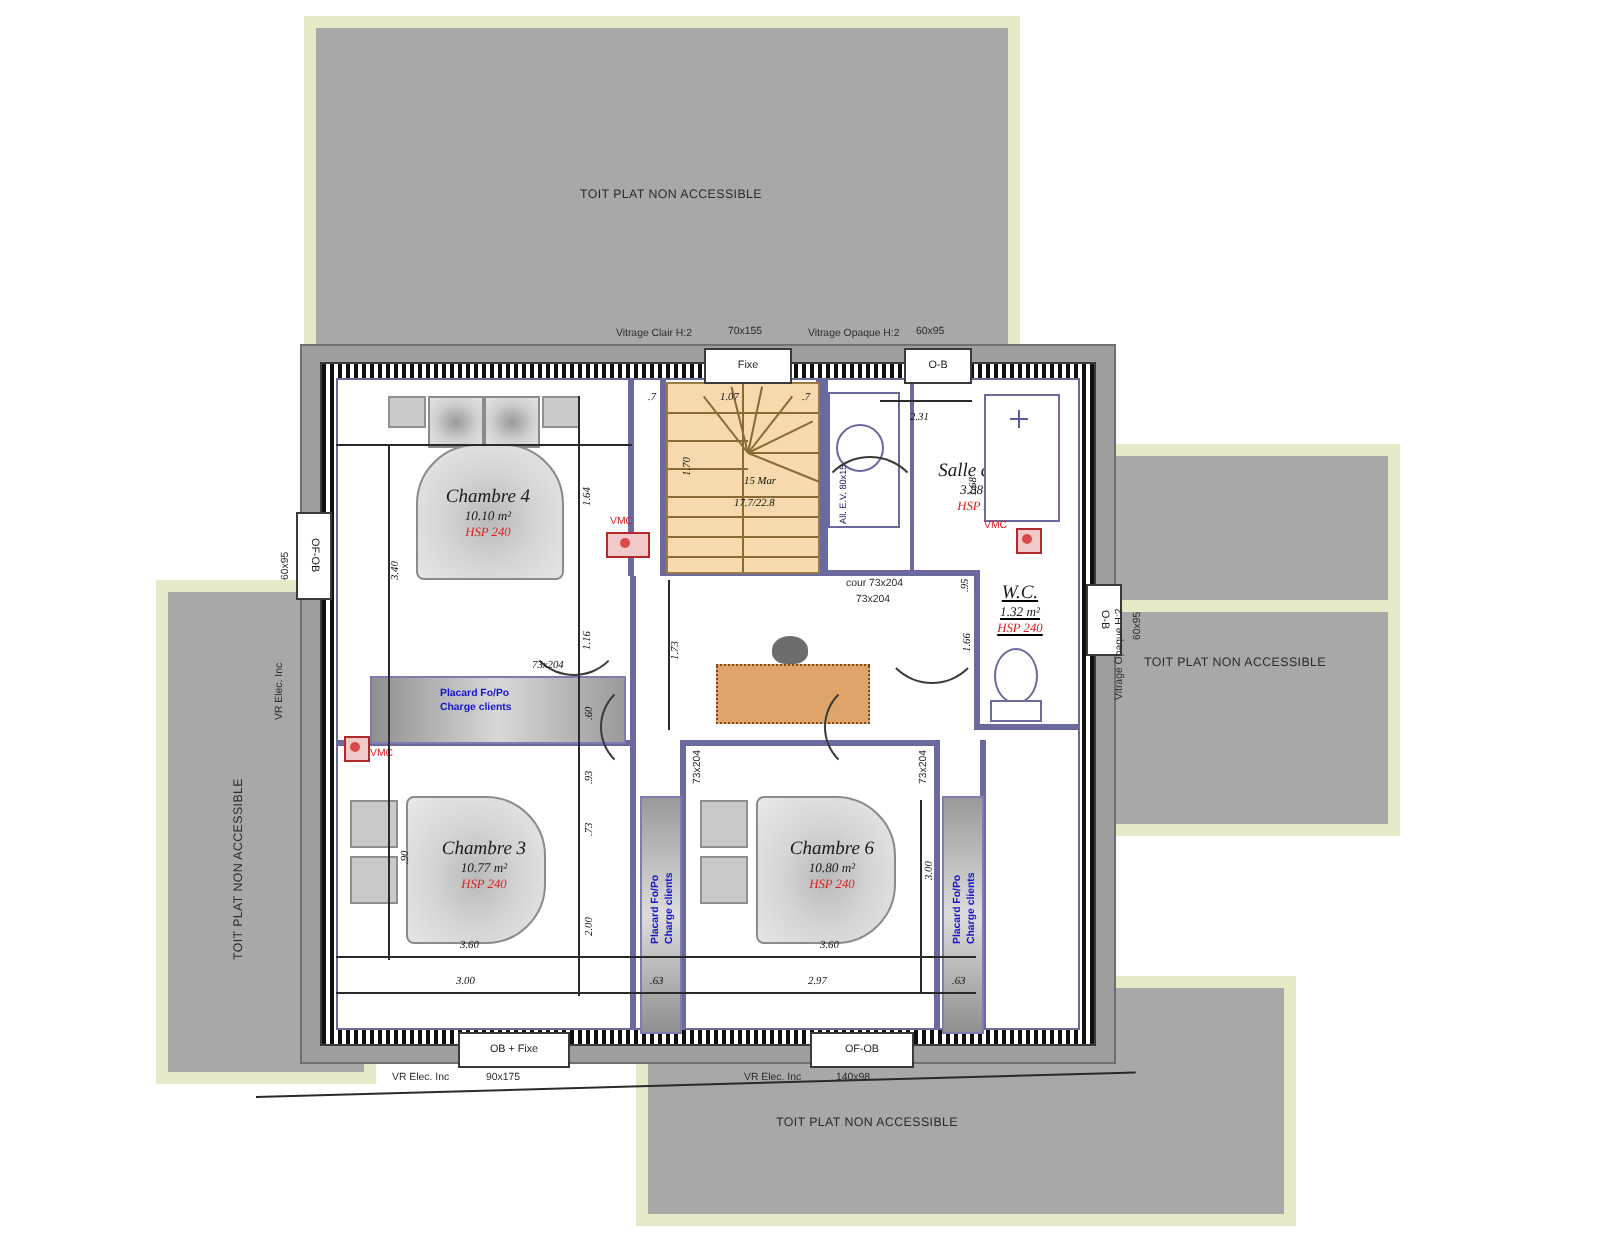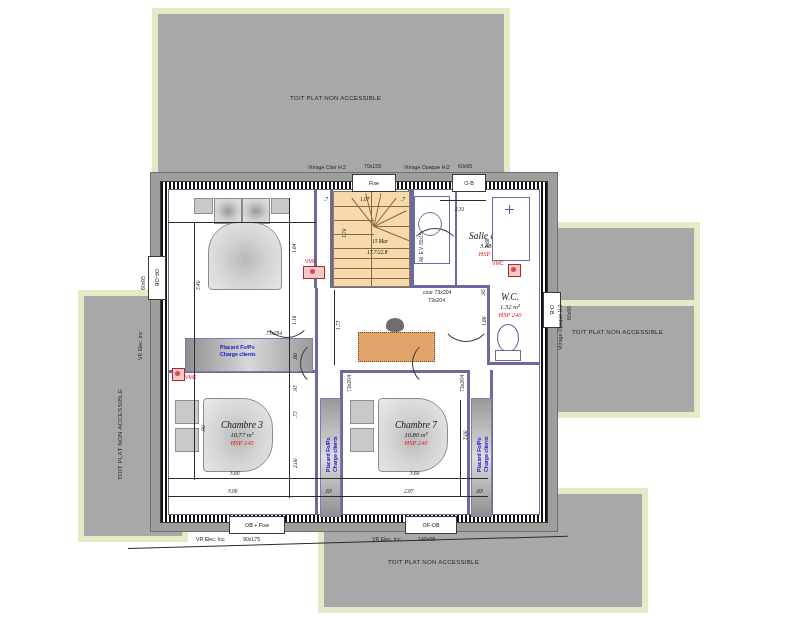--- a/index.html
+++ b/index.html
@@ -162,20 +162,25 @@
   <div class="dim" style="left:360px;top:196px;">1.07</div>
   <div class="dim v" style="left:341px;top:238px;">1.70</div>
   <div class="dim" style="left:372px;top:238px;">15 Mar</div>
   <div class="dim" style="left:367px;top:249px;">17.7/22.8</div>
 
   <div class="pillow" style="left:214px;top:198px;width:26px;height:24px;"></div>
   <div class="pillow" style="left:242px;top:198px;width:26px;height:24px;"></div>
   <div class="nstand" style="left:194px;top:198px;width:17px;height:14px;"></div>
   <div class="nstand" style="left:271px;top:198px;width:17px;height:14px;"></div>
   <div class="bed" style="left:208px;top:222px;width:72px;height:66px;border-radius:30px 30px 4px 4px;"></div>
+  <div class="room" style="left:196px;top:244px;width:96px;">
+    <div class="nm">Chambre 4</div>
+    <div class="ar">10.10 m²</div>
+    <div class="hs">HSP 240</div>
+  </div>
   <div class="arc" style="left:262px;top:288px;width:48px;height:48px;
               border-color:transparent transparent #3a3a3a transparent;
               transform:rotate(0deg);"></div>
   <div class="dim" style="left:266px;top:330px;">73x204</div>
   <div class="dim v" style="left:195px;top:290px;">3.40</div>
   <div class="dim v" style="left:291px;top:253px;">1.64</div>
   <div class="dim v" style="left:291px;top:325px;">1.16</div>
 
   <div class="closet" style="left:185px;top:338px;width:126px;height:32px;"></div>
   <div class="lbl blu" style="left:220px;top:344px;">Placard Fo/Po</div>
@@ -198,21 +203,21 @@
   <div class="abs" style="left:505px;top:205px;width:9px;height:9px;
               background:linear-gradient(#5a5a9e 0 0) center/9px 1px no-repeat,
                          linear-gradient(#5a5a9e 0 0) center/1px 9px no-repeat;"></div>
   <div class="dim" style="left:455px;top:206px;">2.31</div>
   <div class="dim v" style="left:484px;top:248px;">1.68</div>
   <div class="arc" style="left:408px;top:228px;width:52px;height:52px;
               border-color:#3a3a3a transparent transparent transparent;"></div>
   <div class="lbl" style="left:423px;top:289px;">cour 73x204</div>
   <div class="lbl" style="left:428px;top:297px;">73x204</div>
 
-  <div class="room" style="left:482px;top:292px;width:56px;">
+  <div class="room" style="left:482px;top:292px;width:56px;text-decoration:underline;">
     <div class="nm">W.C.</div>
     <div class="ar">1.32 m²</div>
     <div class="hs">HSP 240</div>
   </div>
   <div class="oval" style="left:497px;top:324px;width:20px;height:26px;"></div>
   <div class="san" style="left:495px;top:350px;width:24px;height:9px;"></div>
   <div class="dim v" style="left:481px;top:326px;">1.66</div>
   <div class="dim v" style="left:480px;top:296px;">.95</div>
   <div class="arc" style="left:440px;top:290px;width:50px;height:50px;
               border-color:transparent transparent #3a3a3a transparent;"></div>
@@ -238,21 +243,21 @@
     <div class="hs">HSP 240</div>
   </div>
   <div class="dim v" style="left:200px;top:432px;">.90</div>
   <div class="dim" style="left:230px;top:470px;">3.60</div>
   <div class="dim" style="left:228px;top:488px;">3.00</div>
 
   <div class="nstand" style="left:350px;top:400px;width:22px;height:22px;"></div>
   <div class="nstand" style="left:350px;top:428px;width:22px;height:22px;"></div>
   <div class="bed" style="left:378px;top:398px;width:68px;height:72px;border-radius:4px 30px 30px 4px;"></div>
   <div class="room" style="left:368px;top:420px;width:96px;">
-    <div class="nm">Chambre 7</div>
+    <div class="nm">Chambre 6</div>
     <div class="ar">10.80 m²</div>
     <div class="hs">HSP 240</div>
   </div>
   <div class="dim" style="left:410px;top:470px;">3.60</div>
   <div class="dim" style="left:404px;top:488px;">2.97</div>
 
   <div class="closet-v" style="left:320px;top:398px;width:19px;height:117px;"></div>
   <div class="lbl blu v" style="left:325px;top:472px;">Placard Fo/Po</div>
   <div class="lbl blu v" style="left:332px;top:472px;">Charge clients</div>
 

